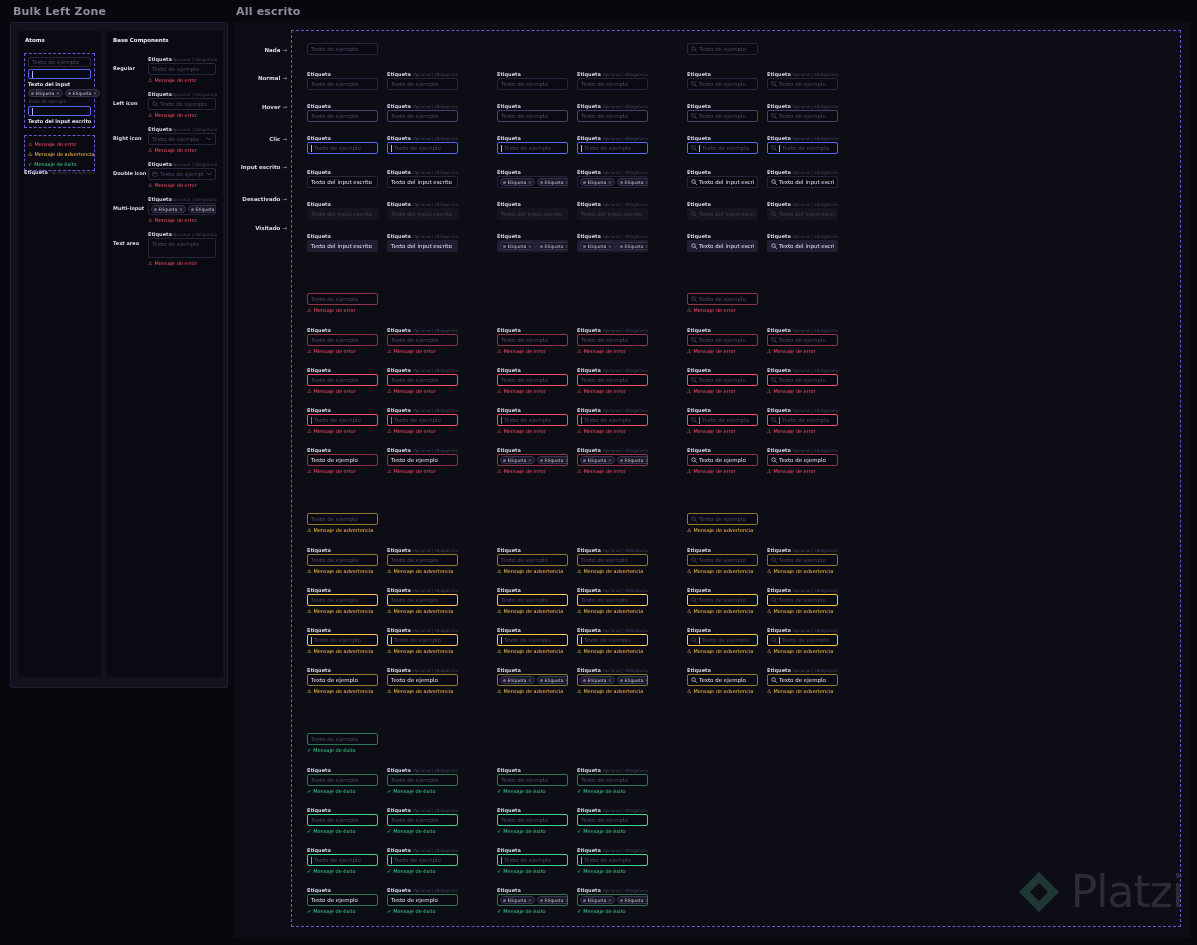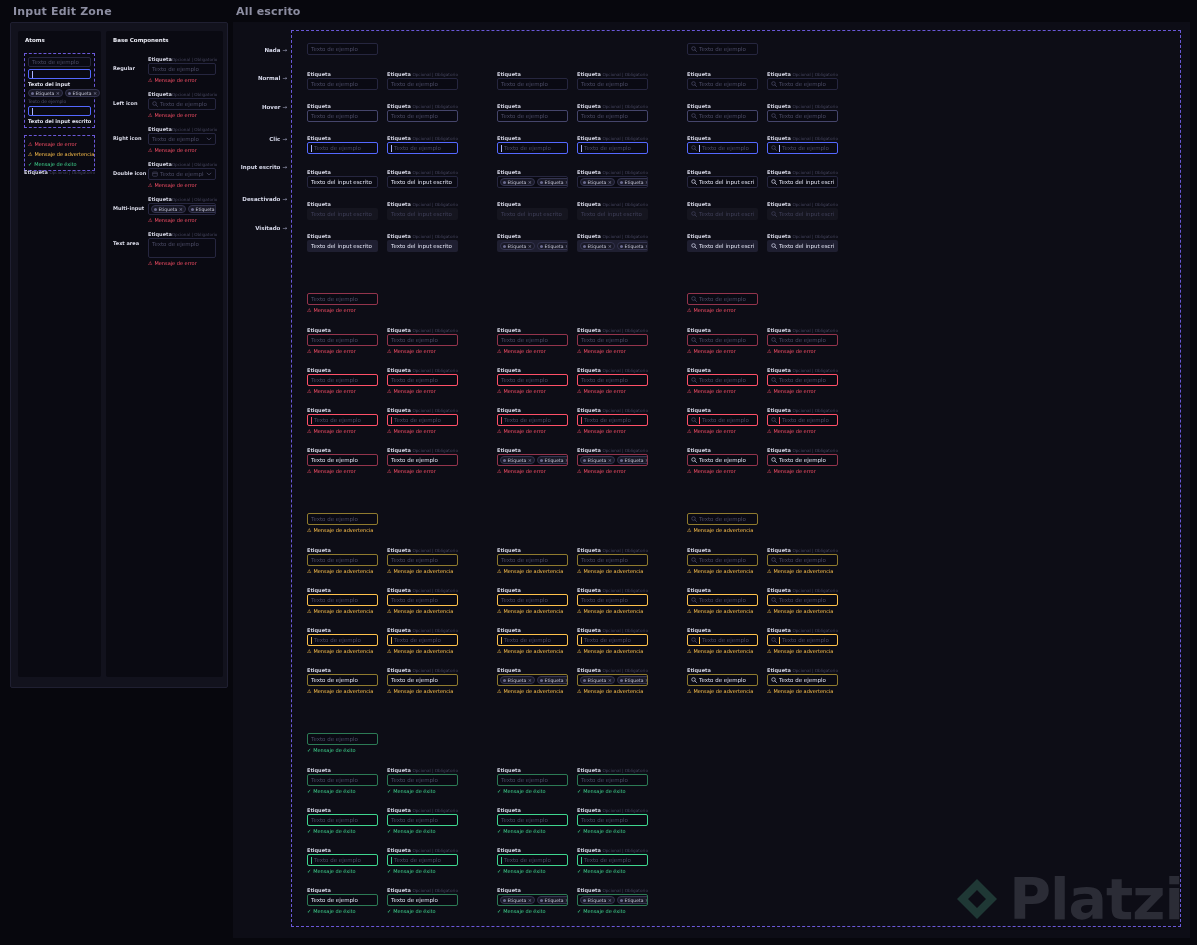--- a/index.html
+++ b/index.html
@@ -65,28 +65,28 @@
   .chip { display: inline-flex; align-items: center; gap: 1.5px; height: 8px; padding: 0 2px; border: 1px solid #34344f; border-radius: 4px; background: #191927; flex: 0 0 auto; }
   .chip-dot { width: 3px; height: 3px; border-radius: 50%; background: #6b6b8f; }
   .chip-label { font-size: 4.5px; color: #c9cadb; }
   .chip-x { font-size: 5px; line-height: 1; color: #8f90ad; }
 
   .msg { display: flex; align-items: center; gap: 2px; margin-top: 2px; font-size: 5px; white-space: nowrap; }
   .msg-icon { font-size: 5px; line-height: 1; }
 
   
   .watermark { position: absolute; right: 14px; top: 866px; display: flex; align-items: center; gap: 10px; }
-  .watermark-text { font-size: 57px; font-weight: 700; color: rgba(150,156,170,0.22); letter-spacing: -1px; text-align: right; }
+  .watermark-text { font-size: 44px; font-weight: 400; color: rgba(150,156,170,0.22); letter-spacing: -1px; text-align: right; }
 </style>
 </head>
 <body>
 
 <div class="canvas">
 
-  <div class="frame-label bulk-label">Input Edit Zone</div>
+  <div class="frame-label bulk-label">Bulk Left Zone</div>
   <div class="frame-label inputs-label">All escrito</div>
 
   <section class="bulk-panel">
 
     <div class="subframe atoms-frame">
       <div class="subframe-title">Atoms</div>
 
       <div class="dash-box atoms-box1">
         <div class="ibox" style="border-color:#26263f">
           <span class="ival">Texto de ejemplo</span>

